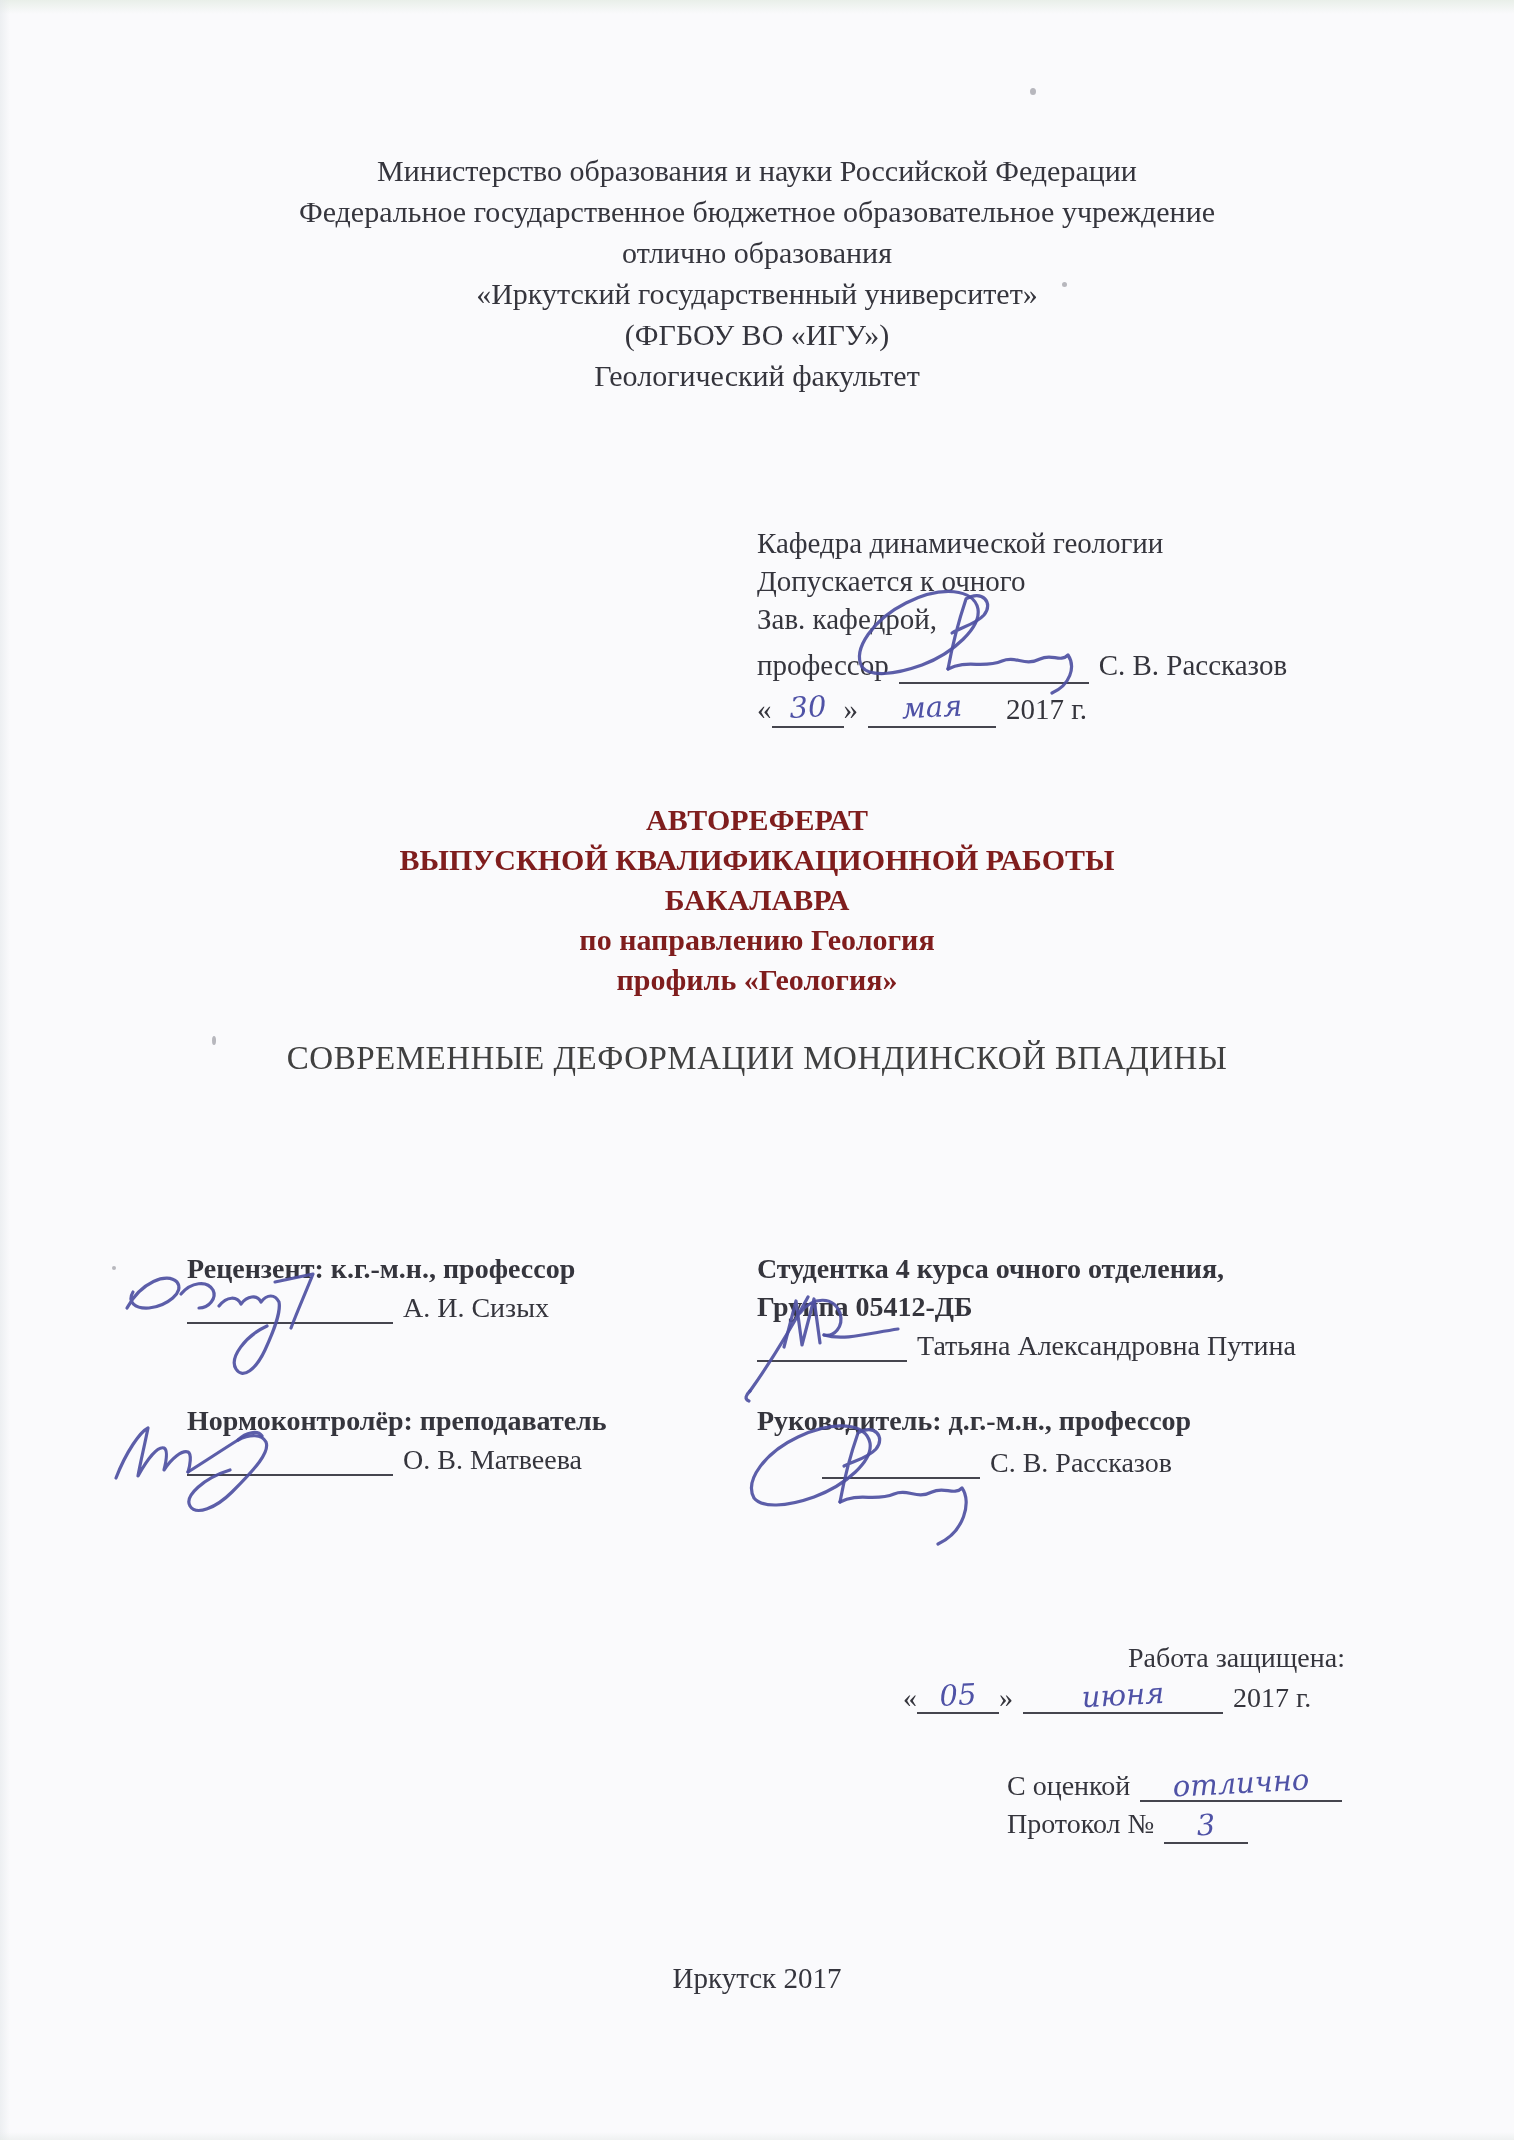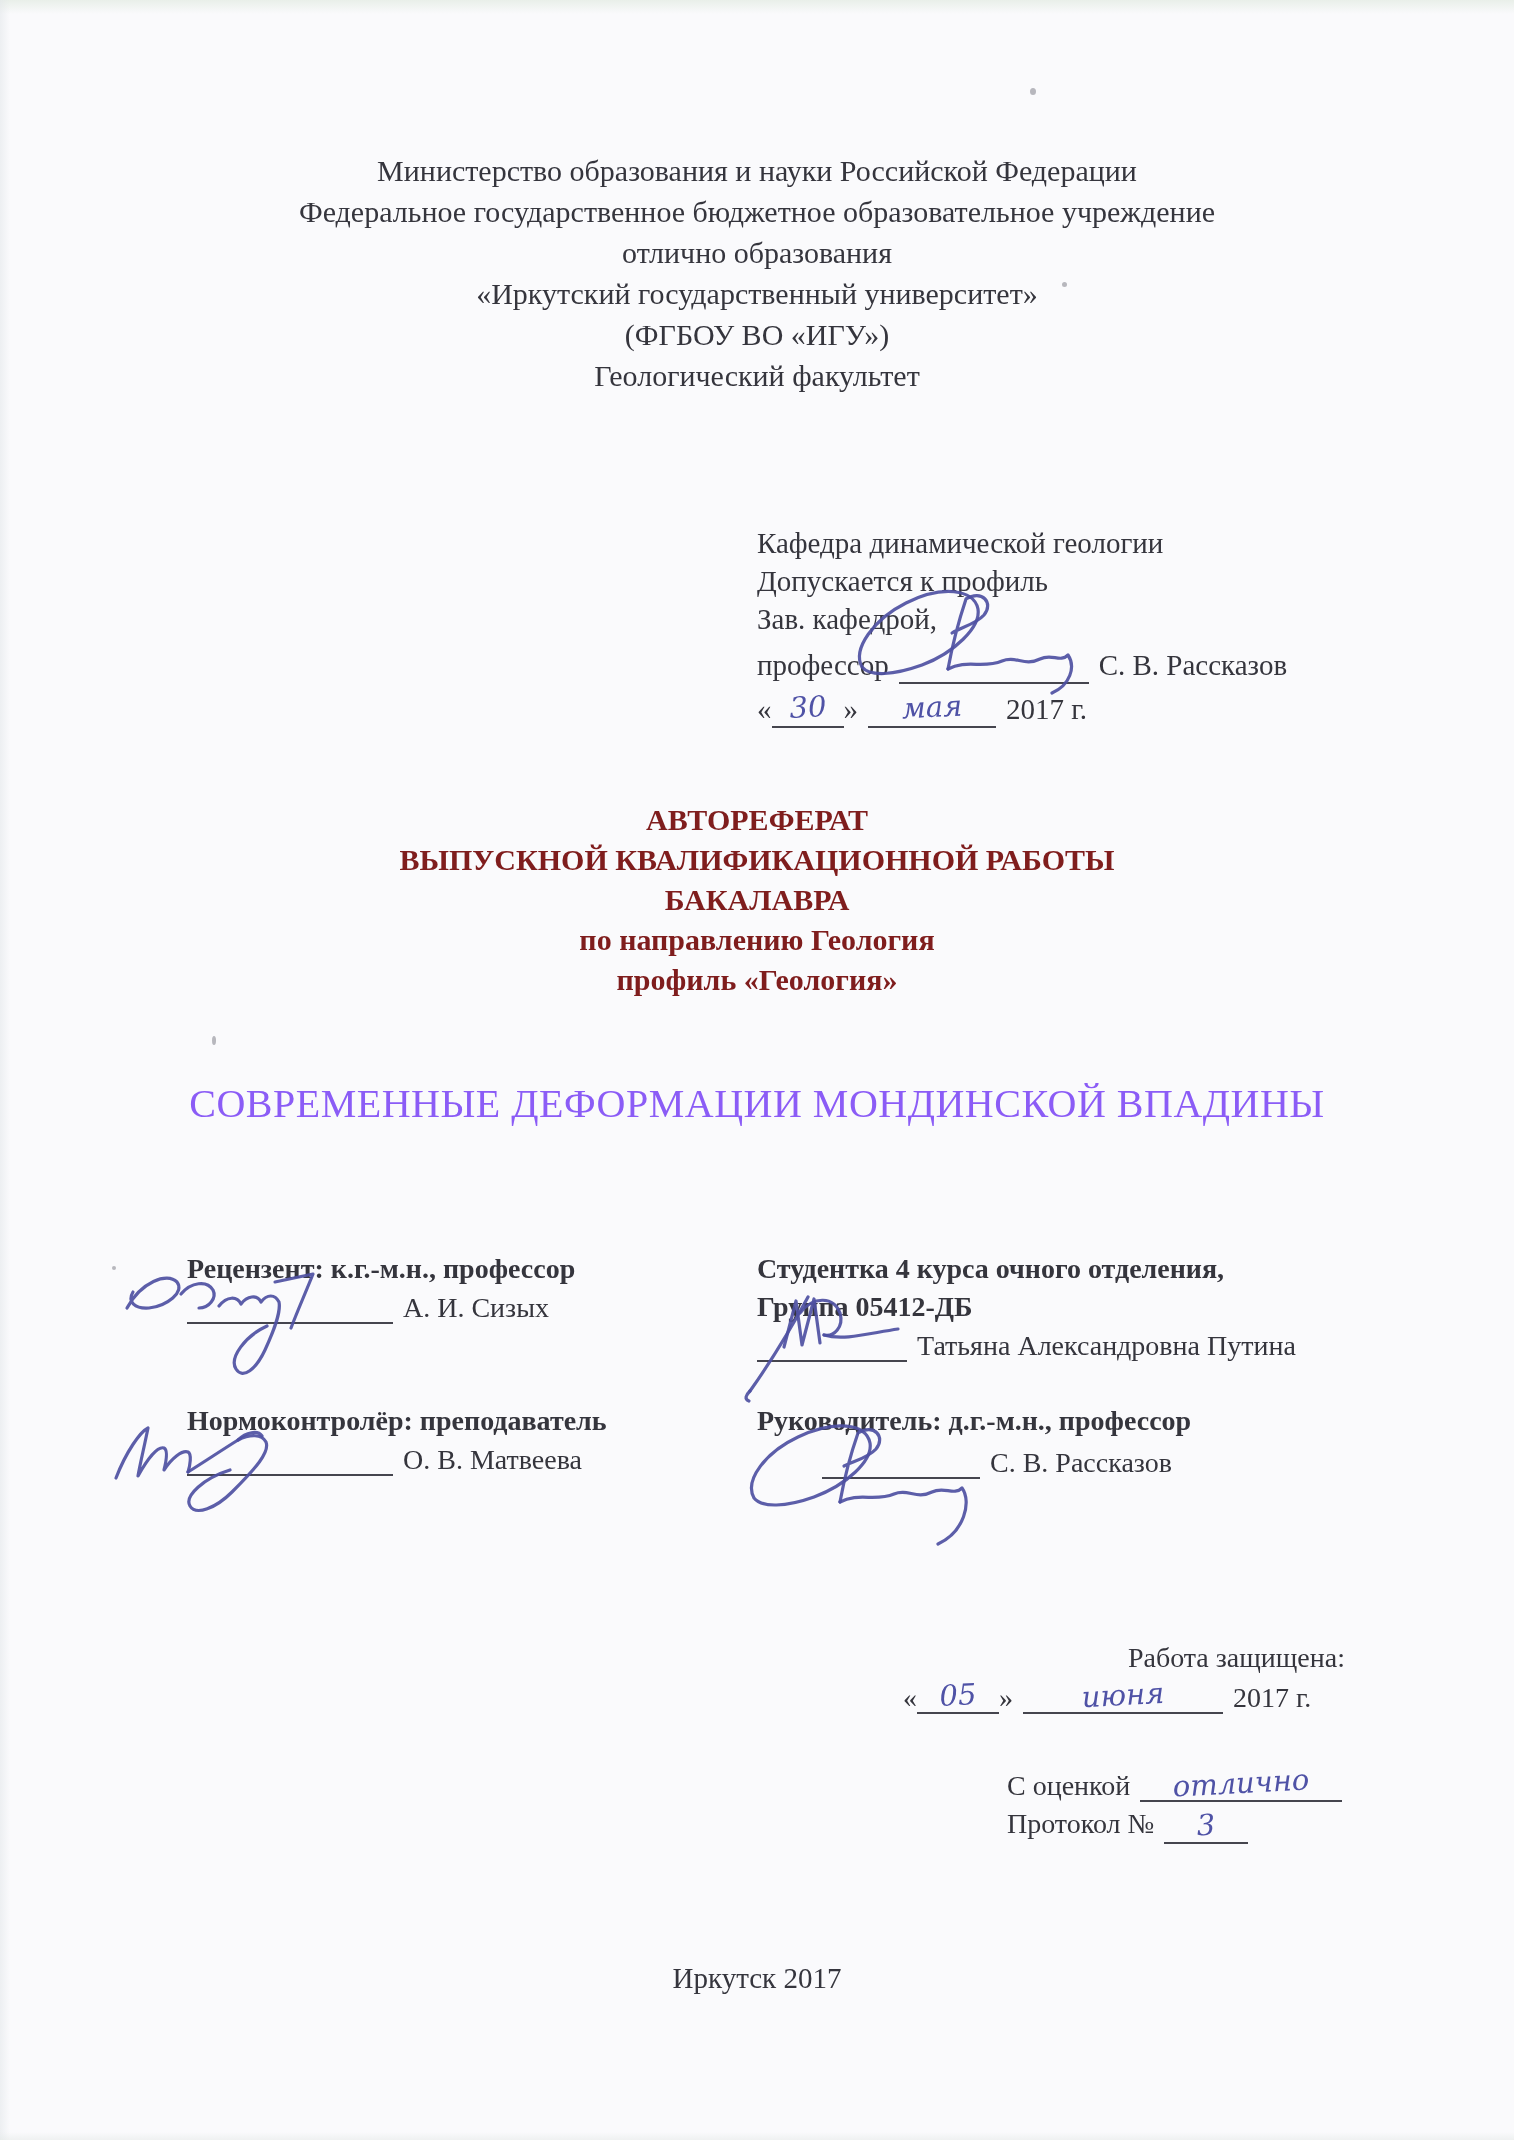--- a/index.html
+++ b/index.html
@@ -25,21 +25,21 @@
 
   .header-block{top:150px;font-size:30px;line-height:41px;}
   .header-block div{white-space:nowrap;}
 
   .approval-block{left:757px;top:524px;font-size:29px;line-height:38px;white-space:nowrap;}
   .approval-row{height:38px;}
   .approval-sign-row{height:46px;display:flex;align-items:flex-end;}
   .approval-date-row{margin-top:6px;display:flex;align-items:flex-end;}
 
   .title-block{top:800px;font-size:30px;line-height:40px;font-weight:bold;color:#7f1d1d;}
-  .thesis-title{top:1080px;font-size:40px;letter-spacing:.5px;color:#8b5cf6;}
+  .thesis-title{top:1040px;font-size:33px;letter-spacing:.5px;color:#404040;}
 
   .role-line{font-size:28px;white-space:nowrap;font-weight:bold;}
   .sig-row{display:flex;align-items:flex-end;font-size:28px;white-space:nowrap;}
 
   .blank{display:inline-block;border-bottom:2px solid #45454e;position:relative;}
   .blank .hw{position:absolute;left:0;right:0;bottom:0;text-align:center;}
   .gap{display:inline-block;width:10px;}
 
   .hw{
     font-family:"DejaVu Serif", serif;
@@ -74,21 +74,21 @@
     <div>Министерство образования и науки Российской Федерации</div>
     <div>Федеральное государственное бюджетное образовательное учреждение</div>
     <div>отлично образования</div>
     <div>«Иркутский государственный университет»</div>
     <div>(ФГБОУ ВО «ИГУ»)</div>
     <div>Геологический факультет</div>
   </div>
 
   <div class="abs approval-block">
     <div class="approval-row">Кафедра динамической геологии</div>
-    <div class="approval-row">Допускается к профиль</div>
+    <div class="approval-row">Допускается к очного</div>
     <div class="approval-row">Зав. кафедрой,</div>
     <div class="approval-sign-row">
       <span>профессор</span>
       <span class="gap"></span>
       <span class="blank" style="width:190px;height:34px;"></span>
       <span class="gap"></span>
       <span>С. В. Рассказов</span>
     </div>
     <div class="approval-date-row">
       <span>«</span>

